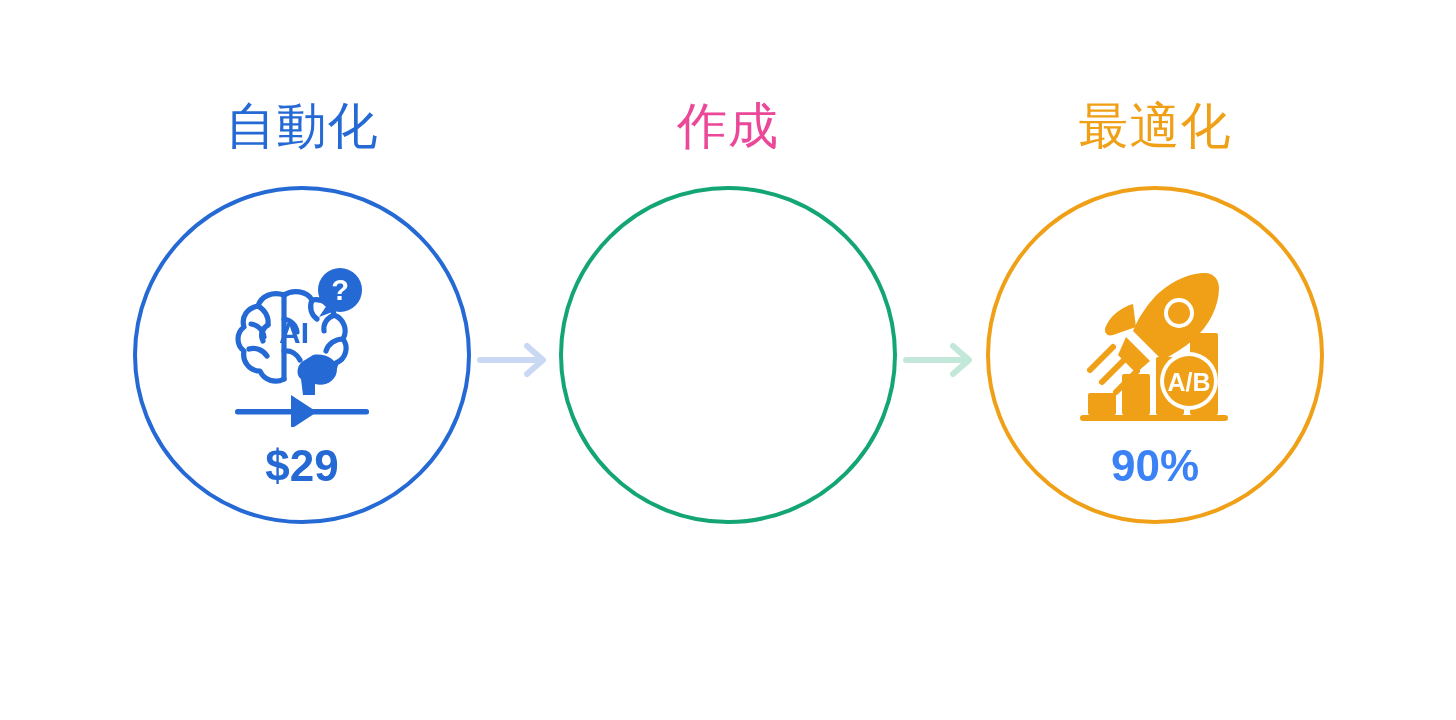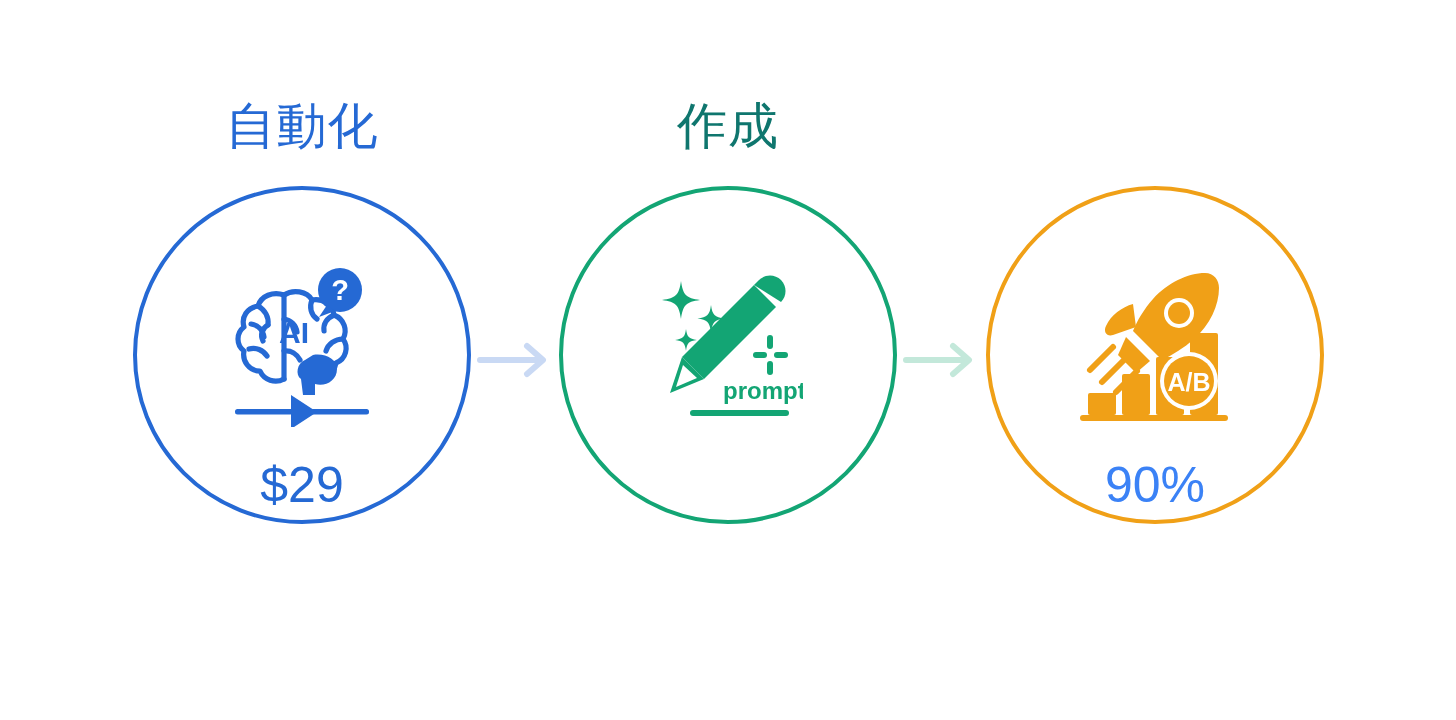--- a/index.html
+++ b/index.html
@@ -54,27 +54,27 @@
     top: 262px;
     left: 0;
     width: 380px;
     height: 170px;
     display: flex;
     align-items: center;
     justify-content: center;
   }
   .step-value {
     position: absolute;
-    top: 460px;
+    top: 444px;
     left: 0;
     width: 380px;
     text-align: center;
-    font-size: 50px;
+    font-size: 44px;
     line-height: 1;
-    font-weight: 400;
+    font-weight: 700;
     letter-spacing: 0px;
     white-space: nowrap;
   }
 
   
   #step-0 { left: 112px; }
   #step-1 { left: 538px; }
   #step-2 { left: 965px; }
 
   
@@ -147,73 +147,39 @@
     <svg width="80" height="44" viewBox="0 0 80 44">
       <g stroke="#c9d9f4" stroke-width="6" fill="none" stroke-linecap="round" stroke-linejoin="round">
         <line x1="3" y1="22" x2="64" y2="22"></line>
         <polyline points="50,8 66,22 50,36"></polyline>
       </g>
     </svg>
   </div>
 
   <div class="step" id="step-1">
 
-    <div class="step-title" style="color:#0f766e;">作成</div>
+    <div class="step-title" style="color:#ec4899;">作成</div>
 
     <div class="circle" style="border-color:#13a574;"></div>
 
-    <div class="icon-wrap">
-      <svg width="150" height="160" viewBox="0 0 150 160">
-        <g fill="#13a574">
-
-          <path d="M28 14 C30 28 33 31 47 33 C33 35 30 38 28 52
-                   C26 38 23 35 9 33 C23 31 26 28 28 14 Z"></path>
-
-          <path d="M58 38 C59.4 48 61.6 50.2 71.6 51.6 C61.6 53 59.4 55.2 58 65.2
-                   C56.6 55.2 54.4 53 44.4 51.6 C54.4 50.2 56.6 48 58 38 Z"></path>
-
-          <path d="M33 62 C34.1 70 35.9 71.8 43.9 72.9 C35.9 74 34.1 75.8 33 83.8
-                   C31.9 75.8 30.1 74 22.1 72.9 C30.1 71.8 31.9 70 33 62 Z"></path>
-
-          <path d="M101 18 L123 40 L51 112 L29 90 Z"></path>
-
-          <path d="M106 13 C112 7 122 7 128 13 C134 19 134 29 128 35
-                   L101 18 Z"></path>
-
-          <path d="M29 90 L51 112 L17 126 Z"></path>
-        </g>
-
-        <path d="M30 98 L44 111 L23 120 Z" fill="#ffffff"></path>
-
-        <g fill="#13a574">
-          <rect x="114" y="68" width="6" height="14" rx="3"></rect>
-          <rect x="114" y="94" width="6" height="14" rx="3"></rect>
-          <rect x="100" y="85" width="14" height="6" rx="3"></rect>
-          <rect x="121" y="85" width="14" height="6" rx="3"></rect>
-        </g>
-
-        <text x="70" y="132" font-family="'Liberation Sans', sans-serif" font-size="24" font-weight="700" fill="#13a574">prompt</text>
-
-        <rect x="37" y="143" width="99" height="6" rx="3" fill="#13a574"></rect>
-      </svg>
-    </div>
 
   </div>
 
   <div class="connector" id="connector-1">
     <svg width="80" height="44" viewBox="0 0 80 44">
       <g stroke="#c3e8da" stroke-width="6" fill="none" stroke-linecap="round" stroke-linejoin="round">
         <line x1="3" y1="22" x2="64" y2="22"></line>
         <polyline points="50,8 66,22 50,36"></polyline>
       </g>
     </svg>
   </div>
 
   <div class="step" id="step-2">
 
+    <div class="step-title" style="color:#f0a017;">最適化</div>
 
     <div class="circle" style="border-color:#f0a017;"></div>
 
     <div class="icon-wrap">
       <svg width="155" height="160" viewBox="0 0 155 160">
         <g fill="#f0a017">
 
           <path d="M127 6 C110 6 89 16 75 32 C66 42 59 54 55 64
                    L84 93 C94 88 106 81 116 72 C132 58 141 38 141 21
                    C141 13 136 6 127 6 Z"></path>

